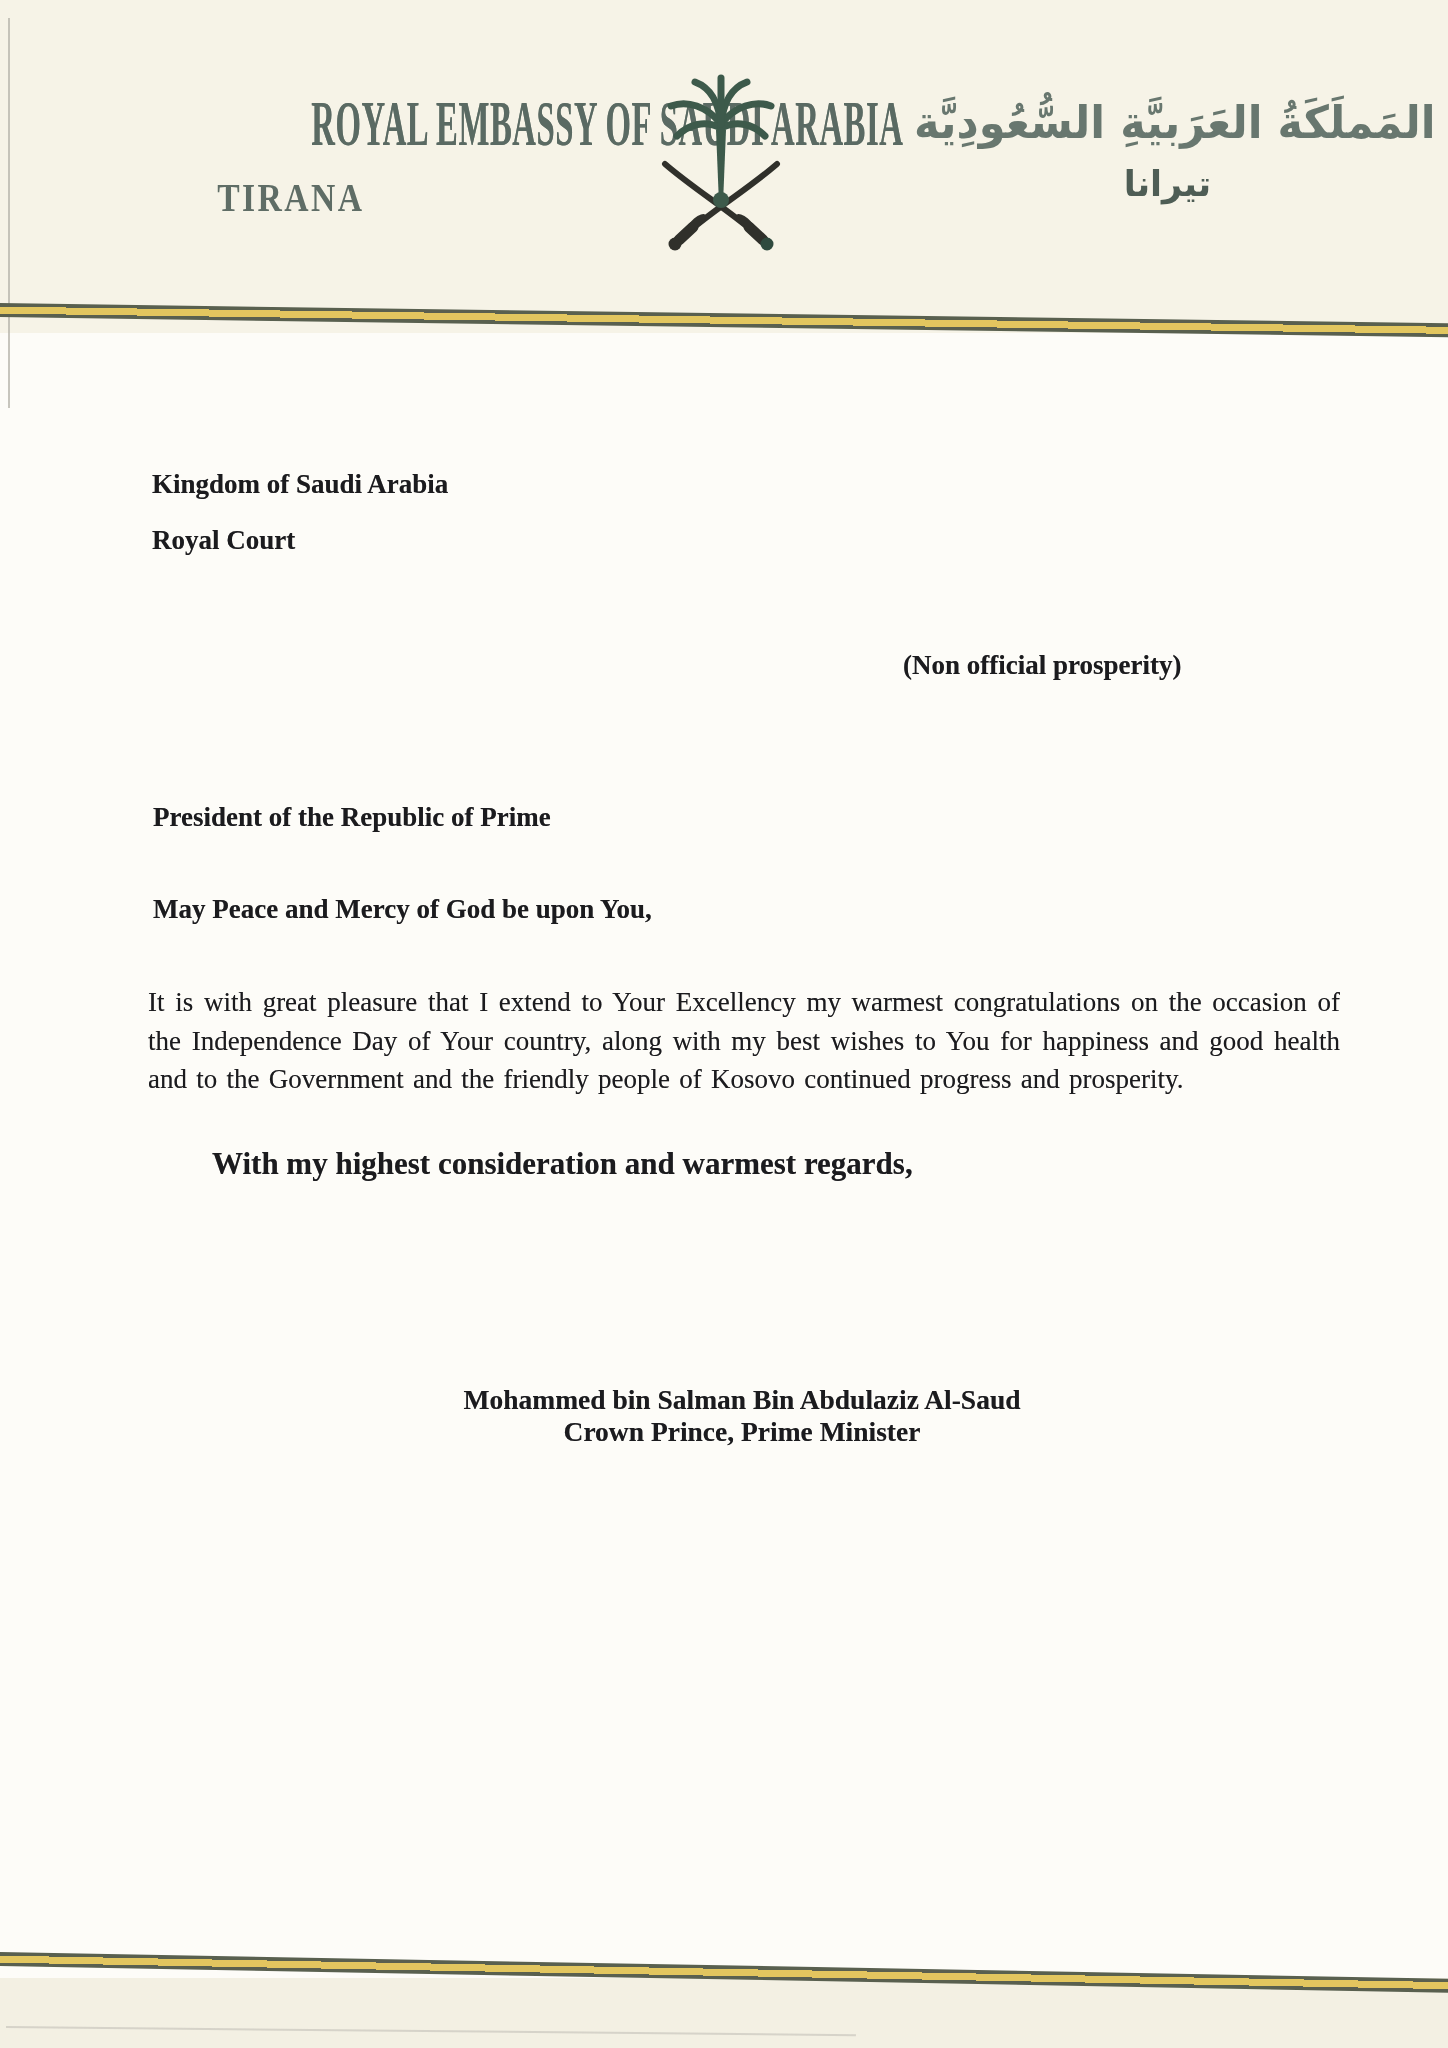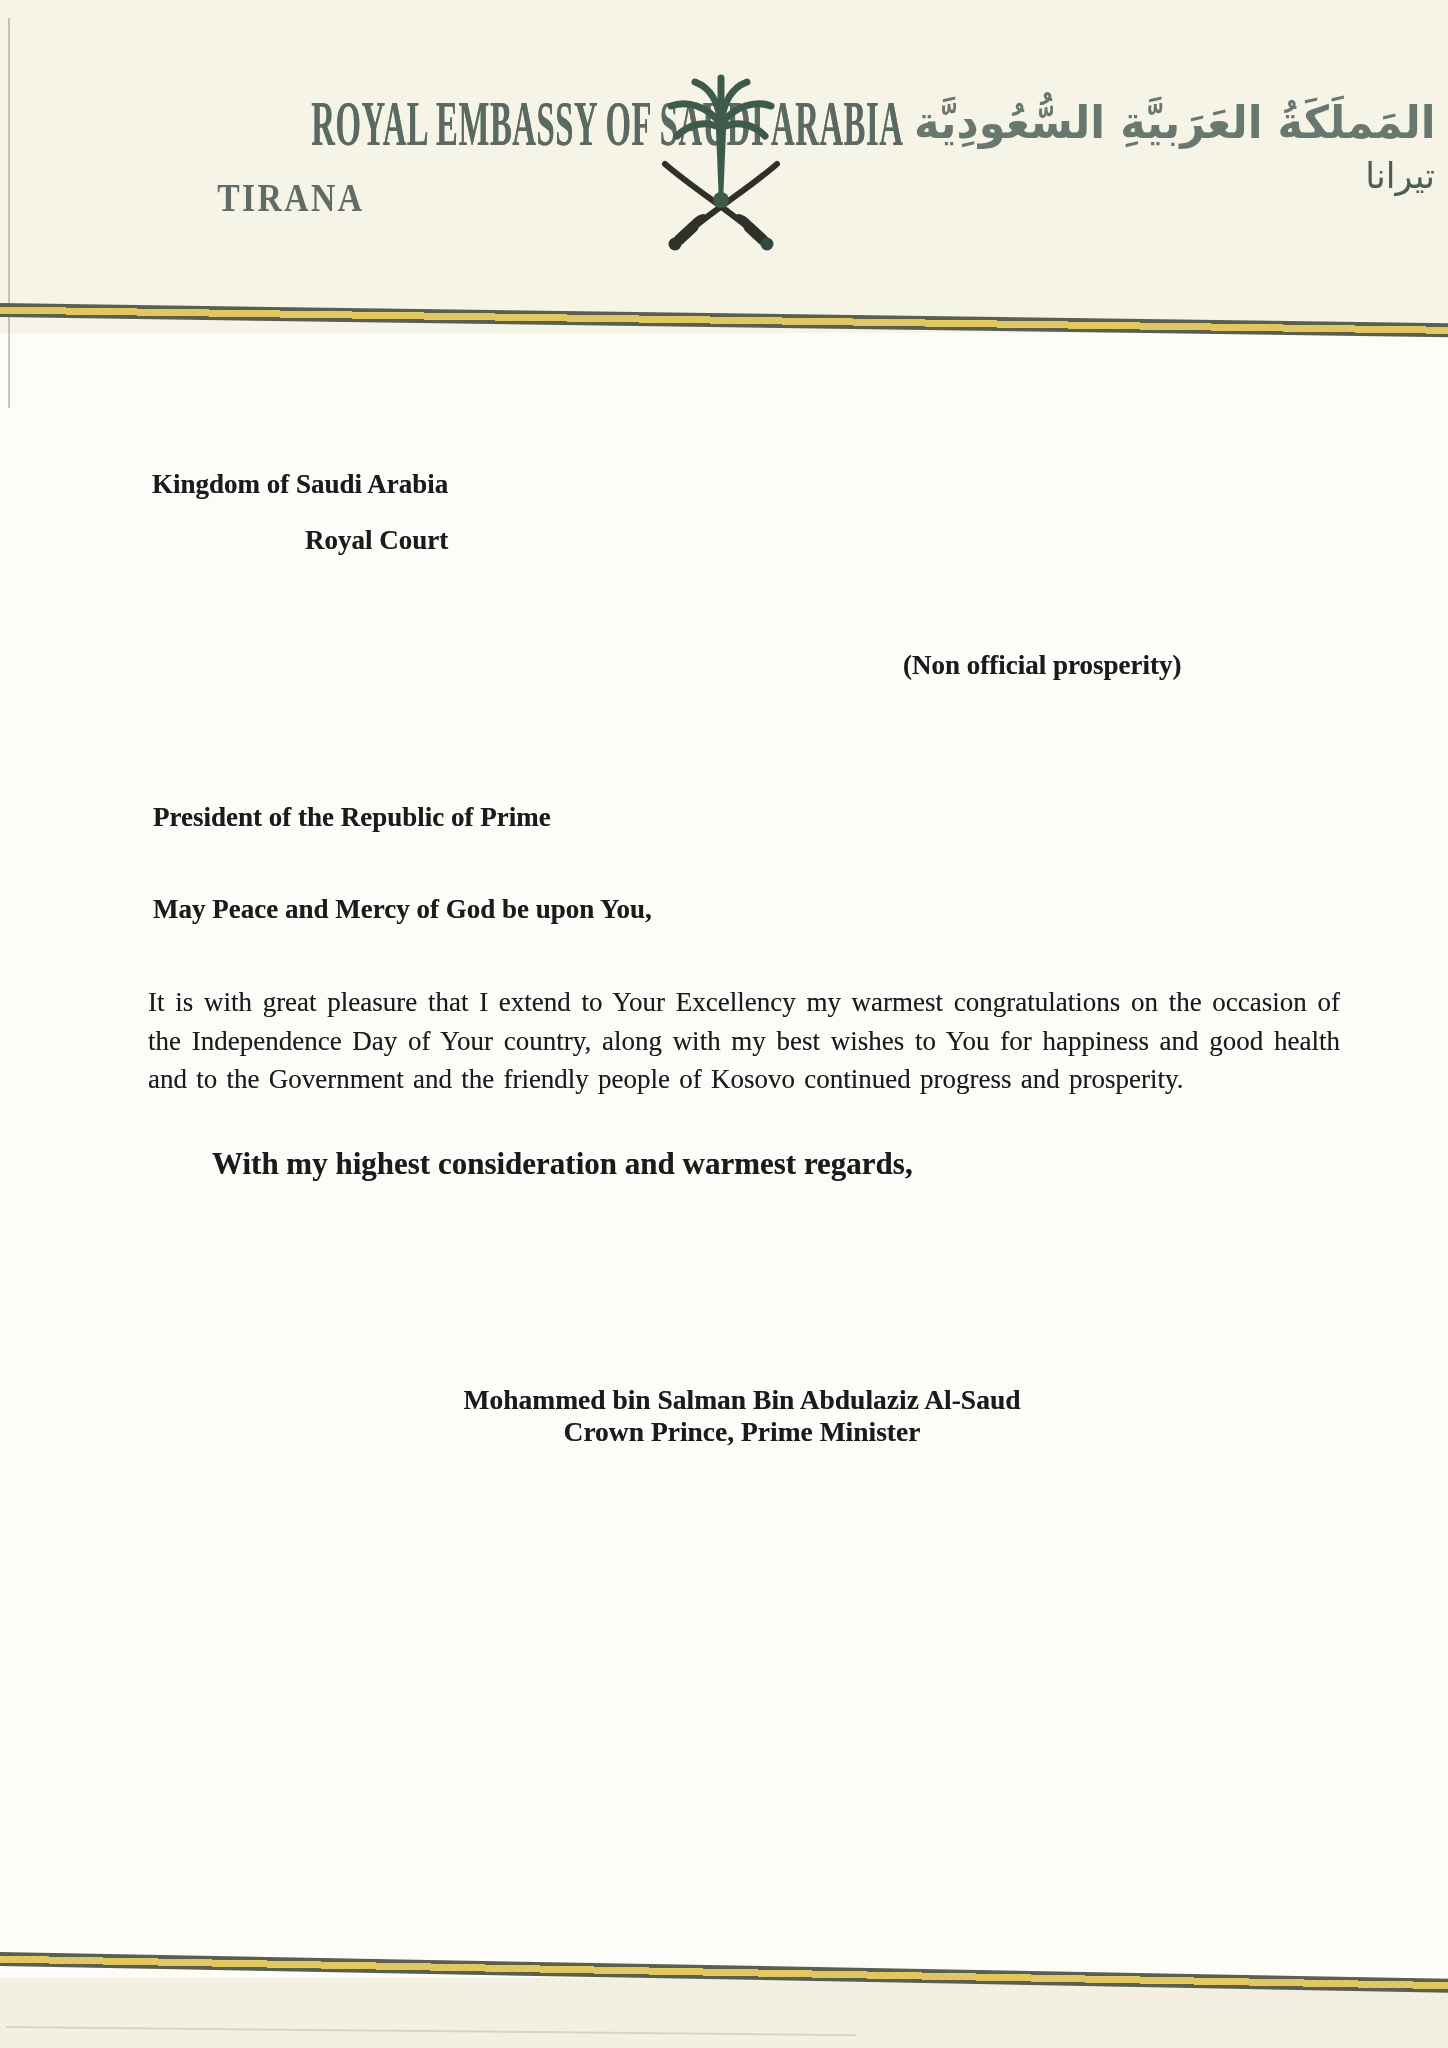--- a/index.html
+++ b/index.html
@@ -27,35 +27,35 @@
   }
   .lh-en .city{
     display:inline-block;white-space:nowrap;margin-top:12px;
     font-weight:700;font-size:41px;letter-spacing:3px;color:#5f6d66;
     transform:scaleX(0.82);transform-origin:center top;
   }
   .lh-ar{position:absolute;left:900px;top:96px;width:535px;text-align:center;
     font-family:"DejaVu Sans", sans-serif;color:#68776f;}
   .lh-ar .ar-title{font-size:45px;font-weight:700;line-height:1.2;white-space:nowrap;
     transform:scaleX(0.96);transform-origin:center top;display:inline-block;}
-  .lh-ar .ar-city{display:block;margin-top:6px;font-size:35px;font-weight:400;color:#4e5d55;text-align:right;}
+  .lh-ar .ar-city{display:block;margin-top:14px;font-size:35px;font-weight:700;color:#4e5d55;}
 
   .emblem{position:absolute;left:645px;top:72px;width:152px;height:222px;}
 
   
   .rule{position:absolute;left:-6px;width:1460px;height:14px;
     background:linear-gradient(to bottom,#59604f 0 3.5px,#e2c65f 3.5px 10.5px,#59604f 10.5px 14px);}
   .rule.top{top:303px;transform:rotate(0.8deg);transform-origin:left center;}
   .rule.bottom{top:1952px;transform:rotate(1.05deg);transform-origin:left center;}
   .faint-line{position:absolute;left:6px;top:2026px;width:850px;height:2px;background:#c9c6bd;
     transform:rotate(0.55deg);transform-origin:left center;opacity:.7;}
 
   
   .txt{position:absolute;text-shadow:0 0 .5px rgba(20,20,25,.45);}
-  .b{font-weight:700;text-align:right;}
+  .b{font-weight:700;}
   .sender{left:152px;top:456px;font-size:27px;line-height:56px;}
   .note{left:903px;top:650px;font-size:27px;}
   .addressee{left:153px;top:760px;font-size:27px;line-height:38px;}
   .salutation{left:153px;top:894px;font-size:27px;}
   .bodypara{
     left:148px;top:950px;width:1192px;
     font-size:27px;line-height:38.7px;
     text-align:justify;word-spacing:2.5px;margin-top:33px;
   }
   .closing{left:212px;top:1146px;font-size:31px;}

